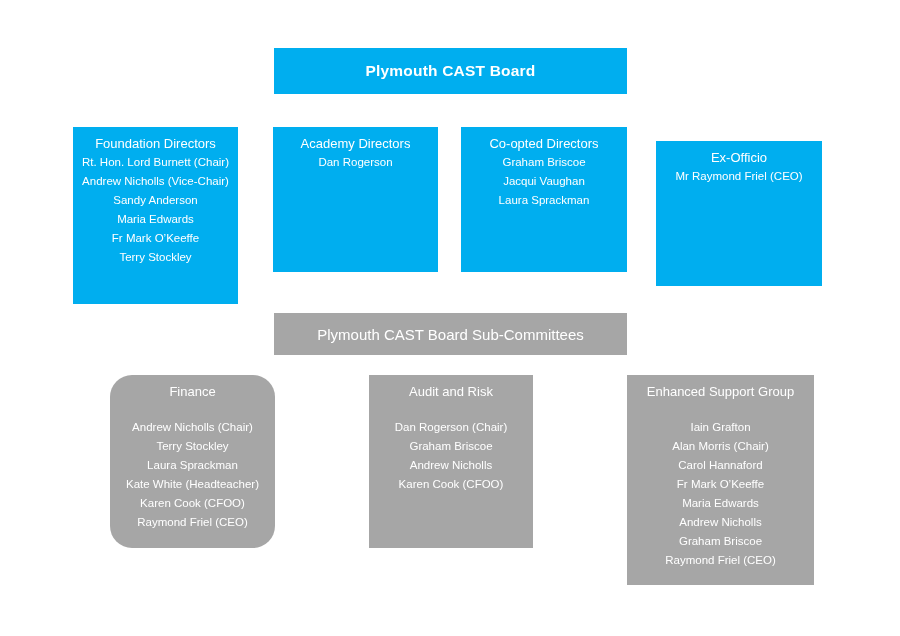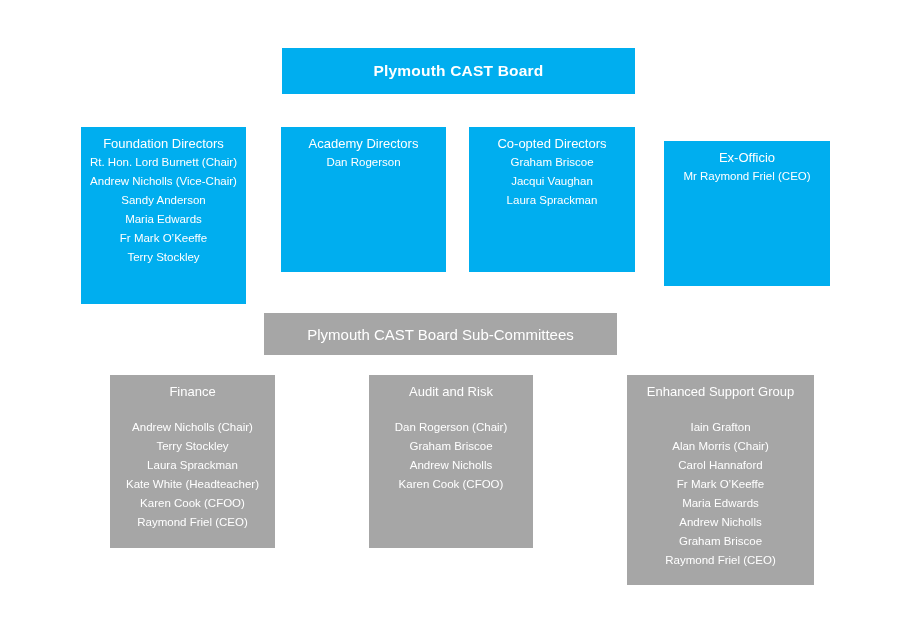--- a/index.html
+++ b/index.html
@@ -14,21 +14,21 @@
     height: 636px;
     background: #ffffff;
     overflow: hidden;
   }
   .box {
     position: absolute;
     color: #ffffff;
     text-align: center;
     box-sizing: border-box;
   }
-  .blue  { background: var(--blue, #00AEEF); margin-left: 8px; }
+  .blue  { background: var(--blue, #00AEEF); }
   .gray  { background: var(--gray, #A6A6A6); }
 
   .banner {
     display: flex;
     align-items: center;
     justify-content: center;
   }
   .banner.main-title {
     font-size: 15.5px;
     font-weight: bold;
@@ -54,22 +54,22 @@
   .gray .member-list {
     margin-top: 17px;
   }
 
   
   #board-header        { left: 274px; top: 48px;  width: 353px; height: 46px; }
   #group-foundation    { left: 73px;  top: 127px; width: 165px; height: 177px; }
   #group-academy       { left: 273px; top: 127px; width: 165px; height: 145px; }
   #group-coopted       { left: 461px; top: 127px; width: 166px; height: 145px; }
   #group-exofficio     { left: 656px; top: 141px; width: 166px; height: 145px; }
-  #subcommittee-header { left: 264px; top: 313px; width: 353px; height: 42px; }
-  #committee-finance   { left: 110px; top: 375px; width: 165px; height: 173px; }
+  #subcommittee-header { left: 274px; top: 313px; width: 353px; height: 42px; }
+  #committee-finance   { left: 110px; top: 375px; width: 165px; height: 173px; border-radius: 22px; }
   #committee-audit     { left: 369px; top: 375px; width: 164px; height: 173px; }
   #committee-esg       { left: 627px; top: 375px; width: 187px; height: 210px; }
 </style>
 </head>
 <body>
 
 <div id="canvas">
 
   <div class="box blue banner main-title" id="board-header">
     <span>Plymouth CAST Board</span>

